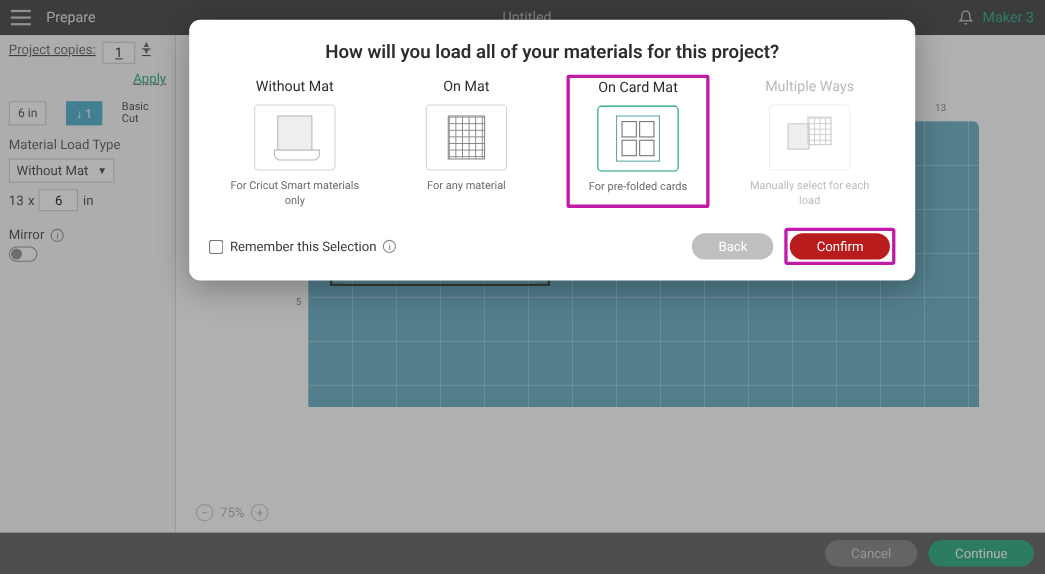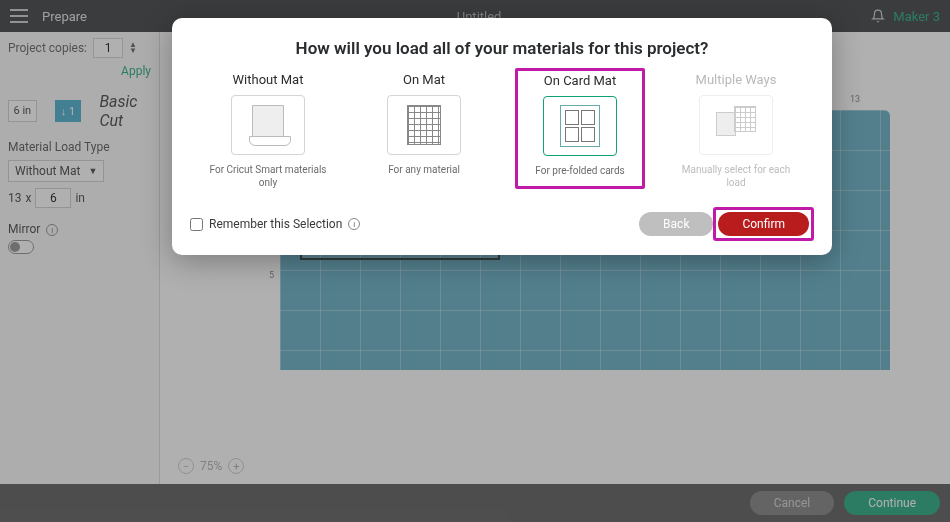--- a/index.html
+++ b/index.html
@@ -9,29 +9,29 @@
 .topbar { height: 32px; background: #2a2d2f; color: #fff; display: flex; align-items: center; padding: 0 10px; font-size: 13px; }
 .hamburger { width: 18px; height: 14px; display: flex; flex-direction: column; justify-content: space-between; margin-right: 14px; cursor: pointer; }
 .hamburger span { height: 2px; background: #c9c9c9; }
 .topbar-title { flex: 1; text-align: center; color: #b0b0b0; }
 .topbar-left { color: #e0e0e0; }
 .topbar-right { display: flex; align-items: center; gap: 8px; color: #10a176; font-size: 13px; }
 
 
 .content { display: flex; height: 452px; }
 .sidebar { width: 160px; border-right: 1px solid #d8d8d8; background: #f9f9f9; padding: 6px 8px; font-size: 12px; color: #333; }
-.side-row { display: flex; align-items: center; margin-bottom: 6px; gap: 6px; }
+.side-row { display: flex; align-items: flex-start; margin-bottom: 6px; gap: 6px; text-decoration: underline; }
 .side-label { color: #555; }
 .numbox { border: 1px solid #ccc; background: #fff; width: 30px; height: 20px; font-size: 12px; text-align: center; }
 .spin { width: 10px; line-height: 6px; font-size: 8px; color: #555; }
 .apply { color: #10a176; margin-left: auto; font-size: 12px; cursor: pointer; }
 .seg-row { display: flex; align-items: center; gap: 18px; margin: 14px 0 10px 0; }
 .seg-in { border: 1px solid #ccc; background: #fff; width: 36px; height: 22px; font-size: 11px; text-align: center; padding-top: 3px; }
 .seg-arrow { width: 34px; height: 22px; background: #39a6c9; color: #fff; display: flex; align-items: center; justify-content: center; font-size: 11px; cursor:pointer; }
-.seg-txt { font-size: 16px; font-style: italic; }
+.seg-txt { font-size: 10px; }
 .side-section { margin-top: 10px; font-size: 12px; color: #4a4a4a; }
 .dropdown { border: 1px solid #ccc; background: #fff; padding: 3px 6px; display: inline-flex; align-items: center; gap: 8px; margin-top: 6px; font-size: 12px; cursor:pointer; }
 .msize-row { display: flex; align-items: center; gap: 4px; margin-top: 6px; font-size: 12px; }
 .msize-row .numbox { width: 36px; }
 .mirror-row { display: flex; align-items: flex-end; gap: 6px; margin-top: 14px; font-size: 12px; }
 .toggle { width: 26px; height: 14px; border: 1px solid #888; border-radius: 8px; position: relative; background: #fff; cursor:pointer; margin-top:4px;}
 .toggle::after { content:""; position:absolute; left:1px; top:1px; width:10px; height:10px; border-radius:50%; background:#888; }
 .info-dot { width:12px;height:12px;border:1px solid #888;border-radius:50%;display:inline-flex;align-items:center;justify-content:center;font-size:8px;color:#666; }
 
 
@@ -72,21 +72,21 @@
 .opt-highlight { border:3px solid #c11aa8; border-radius:2px; padding:2px 10px 8px 10px; margin-top:-4px; }
 
 .ico-roll { width:32px; height:40px; background:#eee; border:1px solid #bbb; position:relative; }
 .ico-roll::after { content:""; position:absolute; left:-4px; bottom:-2px; width:40px; height:8px; border:1px solid #bbb; border-radius:0 0 6px 6px; background:#fff; }
 .ico-grid { width:34px; height:40px; border:1px solid #888; background-image:linear-gradient(#888 1px,transparent 1px),linear-gradient(90deg,#888 1px,transparent 1px); background-size:6px 6px; }
 .ico-cardmat { width:40px; height:42px; border:1px solid #6aa; background:#fff; display:flex; flex-wrap:wrap; padding:4px; gap:2px; }
 .ico-cardmat span { width:14px; height:15px; border:1px solid #777; }
 .ico-multi { width:40px; height:38px; position:relative; }
 .ico-multi .a { position:absolute; left:0; top:6px; width:20px; height:24px; background:#eee; border:1px solid #ccc; }
 .ico-multi .b { position:absolute; right:0; top:0; width:22px; height:26px; border:1px solid #ccc; background-image:linear-gradient(#ccc 1px,transparent 1px),linear-gradient(90deg,#ccc 1px,transparent 1px); background-size:5px 5px; }
-.modal-footer { display:flex; align-items:center; margin-top:18px; }
+.modal-footer { display:flex; align-items:center; margin-top:18px; gap:10px; }
 .remember { display:flex; align-items:center; gap:6px; font-size:12px; color:#3a3a3a; }
 .remember input { width:13px; height:13px; }
 .modal-footer .spacer { flex:1; }
 .btn-back { background:#bfbfbf; color:#fff; }
 .btn-confirm { background:#b91c1c; color:#fff; }
 .confirm-hl { border:3px solid #c11aa8; border-radius:3px; padding:2px; }
 .bell { width:14px; height:14px; }
 .chev { font-size:9px; }
 </style>
 </head>

